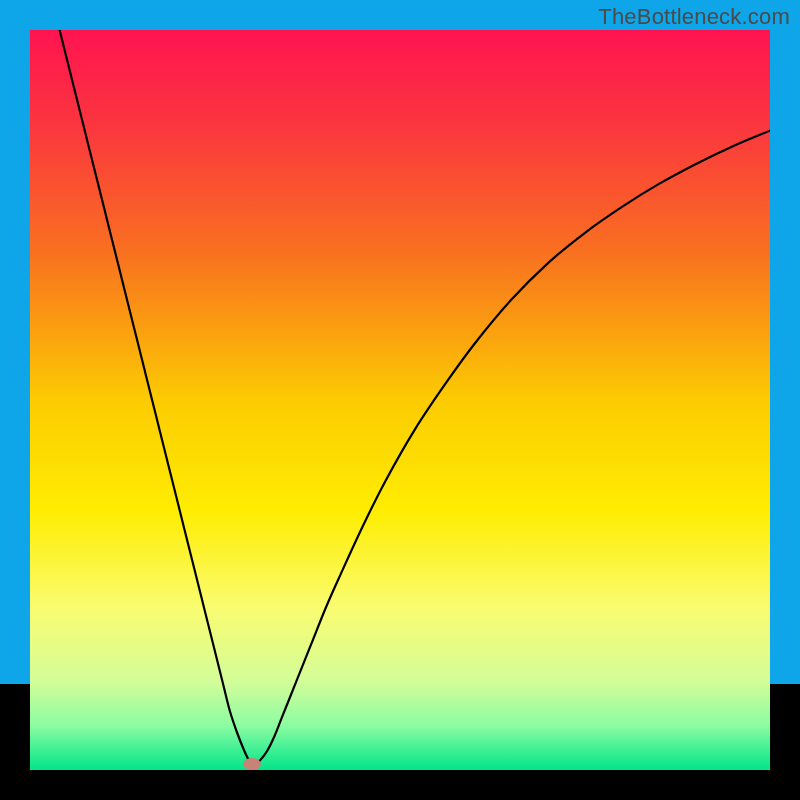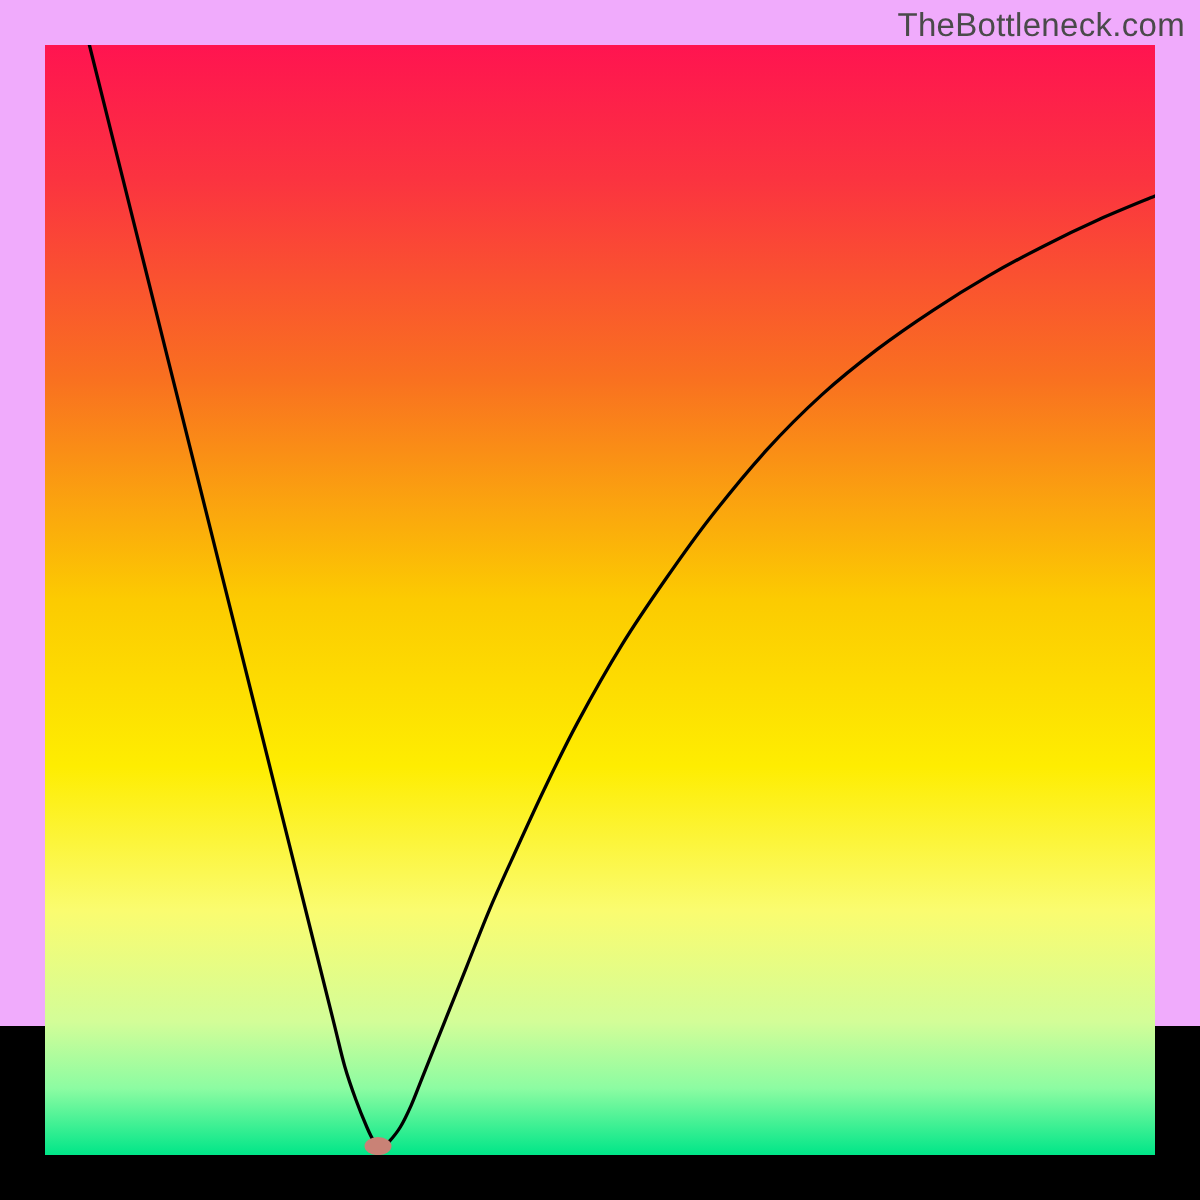--- a/index.html
+++ b/index.html
@@ -1,21 +1,21 @@
 <!DOCTYPE html>
 <html><head>
 <meta charset="utf-8">
 <style>
   * { margin: 0; padding: 0; box-sizing: border-box; }
   html, body { width: 800px; height: 800px; overflow: hidden; background: #000; }
   .frame {
     position: relative;
     width: 800px;
     height: 684px;
-    background: #f0abfc;
+    background: #0ea5e9;
   }
   .plot {
     position: absolute;
     left: 30px;
     top: 30px;
     width: 740px;
     height: 740px;
     overflow: hidden;
   }
   .watermark {

